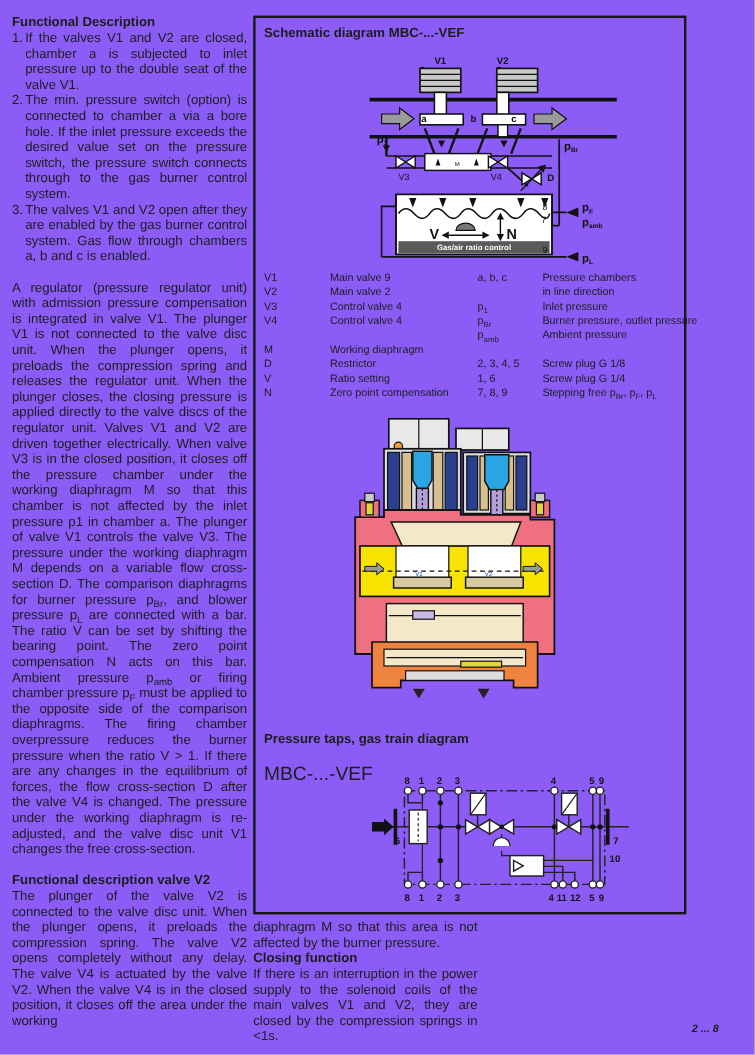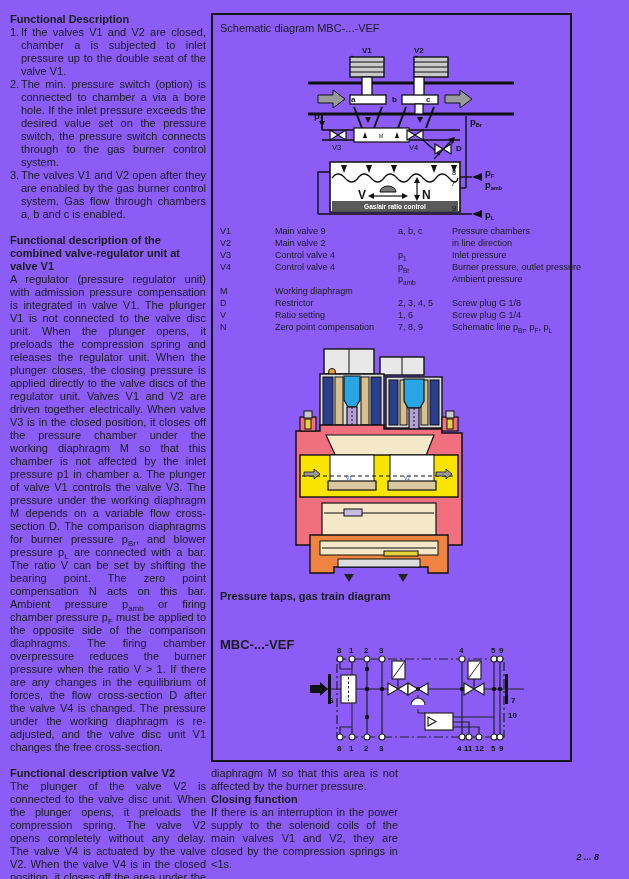--- a/index.html
+++ b/index.html
@@ -11,30 +11,30 @@
   
   .left-col { position:absolute; left:10px; top:13px; width:196px; font-size:11px; line-height:13px; }
   .left-col h1 { font-size:11px; font-weight:bold; line-height:13px; }
   .left-col p  { text-align:justify; }
   .itm { position:relative; padding-left:11px; text-align:justify; }
   .itm .n { position:absolute; left:0; }
   .gap  { height:13px; }
   sub { font-size:8px; line-height:0; }
   
   .right-box { position:absolute; left:211px; top:13px; width:361px; height:749px; border:2px solid #161616; }
-  .box-title { position:absolute; left:7px; top:7px; font-size:11px; font-weight:normal; }
+  .box-title { position:absolute; left:7px; top:7px; font-size:11px; font-weight:bold; }
   .schem-svg { position:absolute; left:1px; top:22px; }
   .legend { position:absolute; left:7px; top:210px; font-size:9px; line-height:12px; }
   .legend-row { display:flex; }
   .lc { display:block; white-space:nowrap; }
   .lc0 { width:55px; } .lc1 { width:123px; } .lc2 { width:54px; } .lc3 { flex:1; }
   .lc sub { font-size:6.5px; }
   .cross-svg { position:absolute; left:81px; top:330px; }
-  .taps-title { position:absolute; left:7px; top:575px; font-size:11px; font-weight:bold; }
-  .taps-sub   { position:absolute; left:7px; top:622px; font-size:13px; font-weight:bold; }
+  .taps-title { position:absolute; left:7px; top:595px; font-size:11px; font-weight:bold; }
+  .taps-sub   { position:absolute; left:7px; top:622px; font-size:16px; font-weight:normal; }
   .taps-svg   { position:absolute; left:95px; top:630px; }
   
   .bottom-text { position:absolute; left:211px; top:767px; width:187px; font-size:11px; line-height:13px; }
   .bottom-text p { text-align:justify; }
   .bottom-text h2 { font-size:11px; font-weight:bold; margin-top:0; }
   .page-num { position:absolute; right:30px; top:852px; font-size:9px; font-weight:bold;font-style:italic; }
   
   .st  { font-family:"Liberation Sans",sans-serif; font-size:7.5px; fill:#111; }
   .stb { font-family:"Liberation Sans",sans-serif; font-size:8px; font-weight:bold; fill:#111; }
   .stB { font-family:"Liberation Sans",sans-serif; font-size:9.5px; font-weight:bold; fill:#111; }
@@ -50,21 +50,20 @@
 <div class="page">
 
   <div class="left-col">
     <h1>Functional Description</h1>
     <div id="gas-flow-list">
         <div class="itm"><span class="n">1.</span><span>If the valves V1 and V2 are closed, chamber a is subjected to inlet pressure up to the double seat of the valve V1.</span></div>
         <div class="itm"><span class="n">2.</span><span>The min. pressure switch (option) is connected to chamber a via a bore hole. If the inlet pressure exceeds the desired value set on the pressure switch, the pressure switch connects through to the gas burner control system.</span></div>
         <div class="itm"><span class="n">3.</span><span>The valves V1 and V2 open after they are enabled by the gas burner control system. Gas flow through chambers a, b and c is enabled.</span></div>
       </div>
     <div class="gap"></div>
-    <h1>Functional description of the combined valve-regulator unit at valve V1</h1>
     <p><span>A regulator (pressure regulator unit) with admission pressure compensation is integrated in valve V1. The plunger V1 is not connected to the valve disc unit. When the plunger opens, it preloads the compression spring and releases the regulator unit. When the plunger closes, the closing pressure is applied directly to the valve discs of the regulator unit. Valves V1 and V2 are driven together electrically. When valve V3 is in the closed position, it closes off the pressure chamber under the working diaphragm M so that this chamber is not affected by the inlet pressure p1 in chamber a. The plunger of valve V1 controls the valve V3. The pressure under the working diaphragm M depends on a variable flow cross-section D. The comparison diaphragms for burner pressure p</span><sub>Br</sub><span>, and blower pressure p</span><sub>L</sub><span> are connected with a bar. The ratio V can be set by shifting the bearing point. The zero point compensation N acts on this bar. Ambient pressure p</span><sub>amb</sub><span> or firing chamber pressure p</span><sub>F</sub><span> must be applied to the opposite side of the comparison diaphragms. The firing chamber overpressure reduces the burner pressure when the ratio V &gt; 1. If there are any changes in the equilibrium of forces, the flow cross-section D after the valve V4 is changed. The pressure under the working diaphragm is re-adjusted, and the valve disc unit V1 changes the free cross-section.</span></p>
     <div class="gap"></div>
     <h1>Functional description valve V2</h1>
     <p>The plunger of the valve V2 is connected to the valve disc unit. When the plunger opens, it preloads the compression spring. The valve V2 opens completely without any delay. The valve V4 is actuated by the valve V2. When the valve V4 is in the closed position, it closes off the area under the working</p>
   </div>
 
   <div class="right-box">
     <div class="box-title">Schematic diagram MBC-...-VEF</div>
 
     <svg class="schem-svg" width="356" height="200" viewBox="0 0 356 200">
@@ -247,21 +246,21 @@
         <div class="legend-row">
           <span class="lc lc0"><span>V</span></span>
           <span class="lc lc1"><span>Ratio setting</span></span>
           <span class="lc lc2"><span>1, 6</span></span>
           <span class="lc lc3"><span>Screw plug  G 1/4</span></span>
         </div>
         <div class="legend-row">
           <span class="lc lc0"><span>N</span></span>
           <span class="lc lc1"><span>Zero point compensation</span></span>
           <span class="lc lc2"><span>7, 8, 9</span></span>
-          <span class="lc lc3"><span>Schematic line p</span><sub>Br</sub><span>, p</span><sub>F</sub><span>, p</span><sub>L</sub></span>
+          <span class="lc lc3"><span>Stepping free p</span><sub>Br</sub><span>, p</span><sub>F</sub><span>, p</span><sub>L</sub></span>
         </div>
       </div>
 
     <svg class="cross-svg" width="170" height="240" viewBox="0 0 170 240">
 
       <rect x="30" y="4" width="50" height="25" fill="#e8e8e8" stroke="#111" stroke-width="1.4"></rect>
       <line x1="55" y1="4" x2="55" y2="29" stroke="#111"></line>
       <circle cx="38" cy="27" r="3.5" fill="#f0a030" stroke="#111"></circle>
       <rect x="86" y="12" width="44" height="18" fill="#e8e8e8" stroke="#111" stroke-width="1.4"></rect>
       <line x1="108" y1="12" x2="108" y2="30" stroke="#111"></line>

